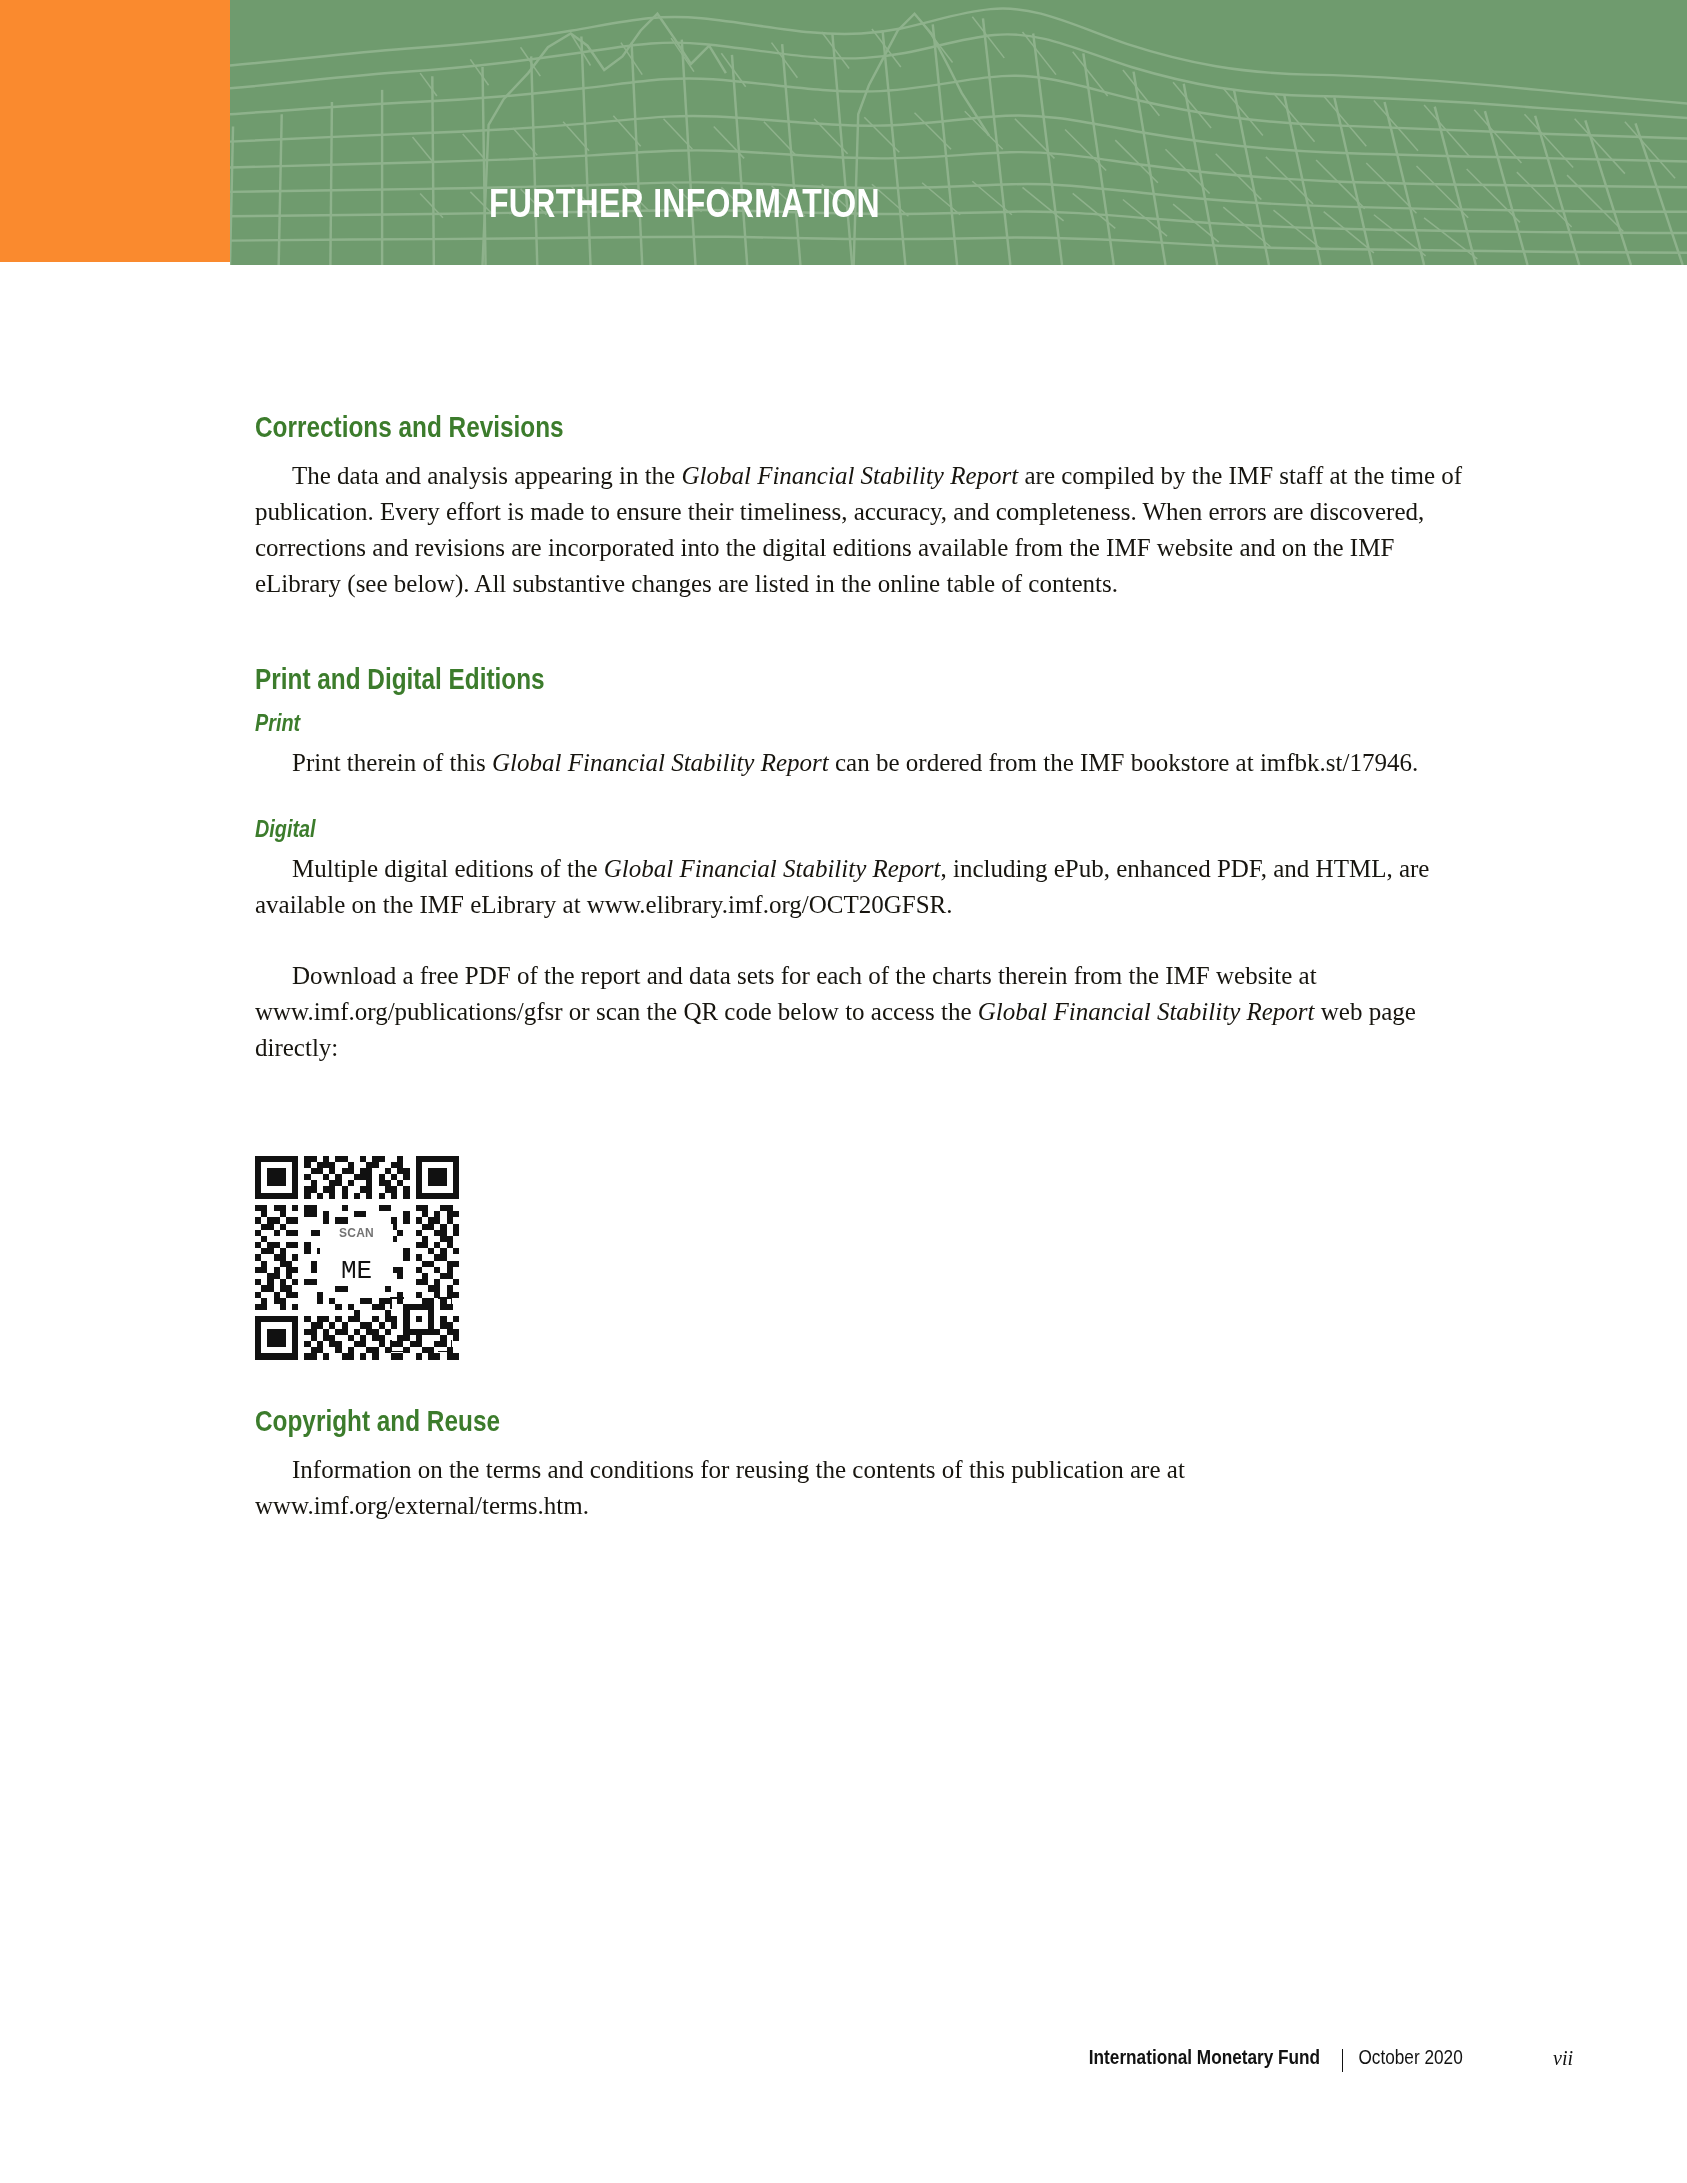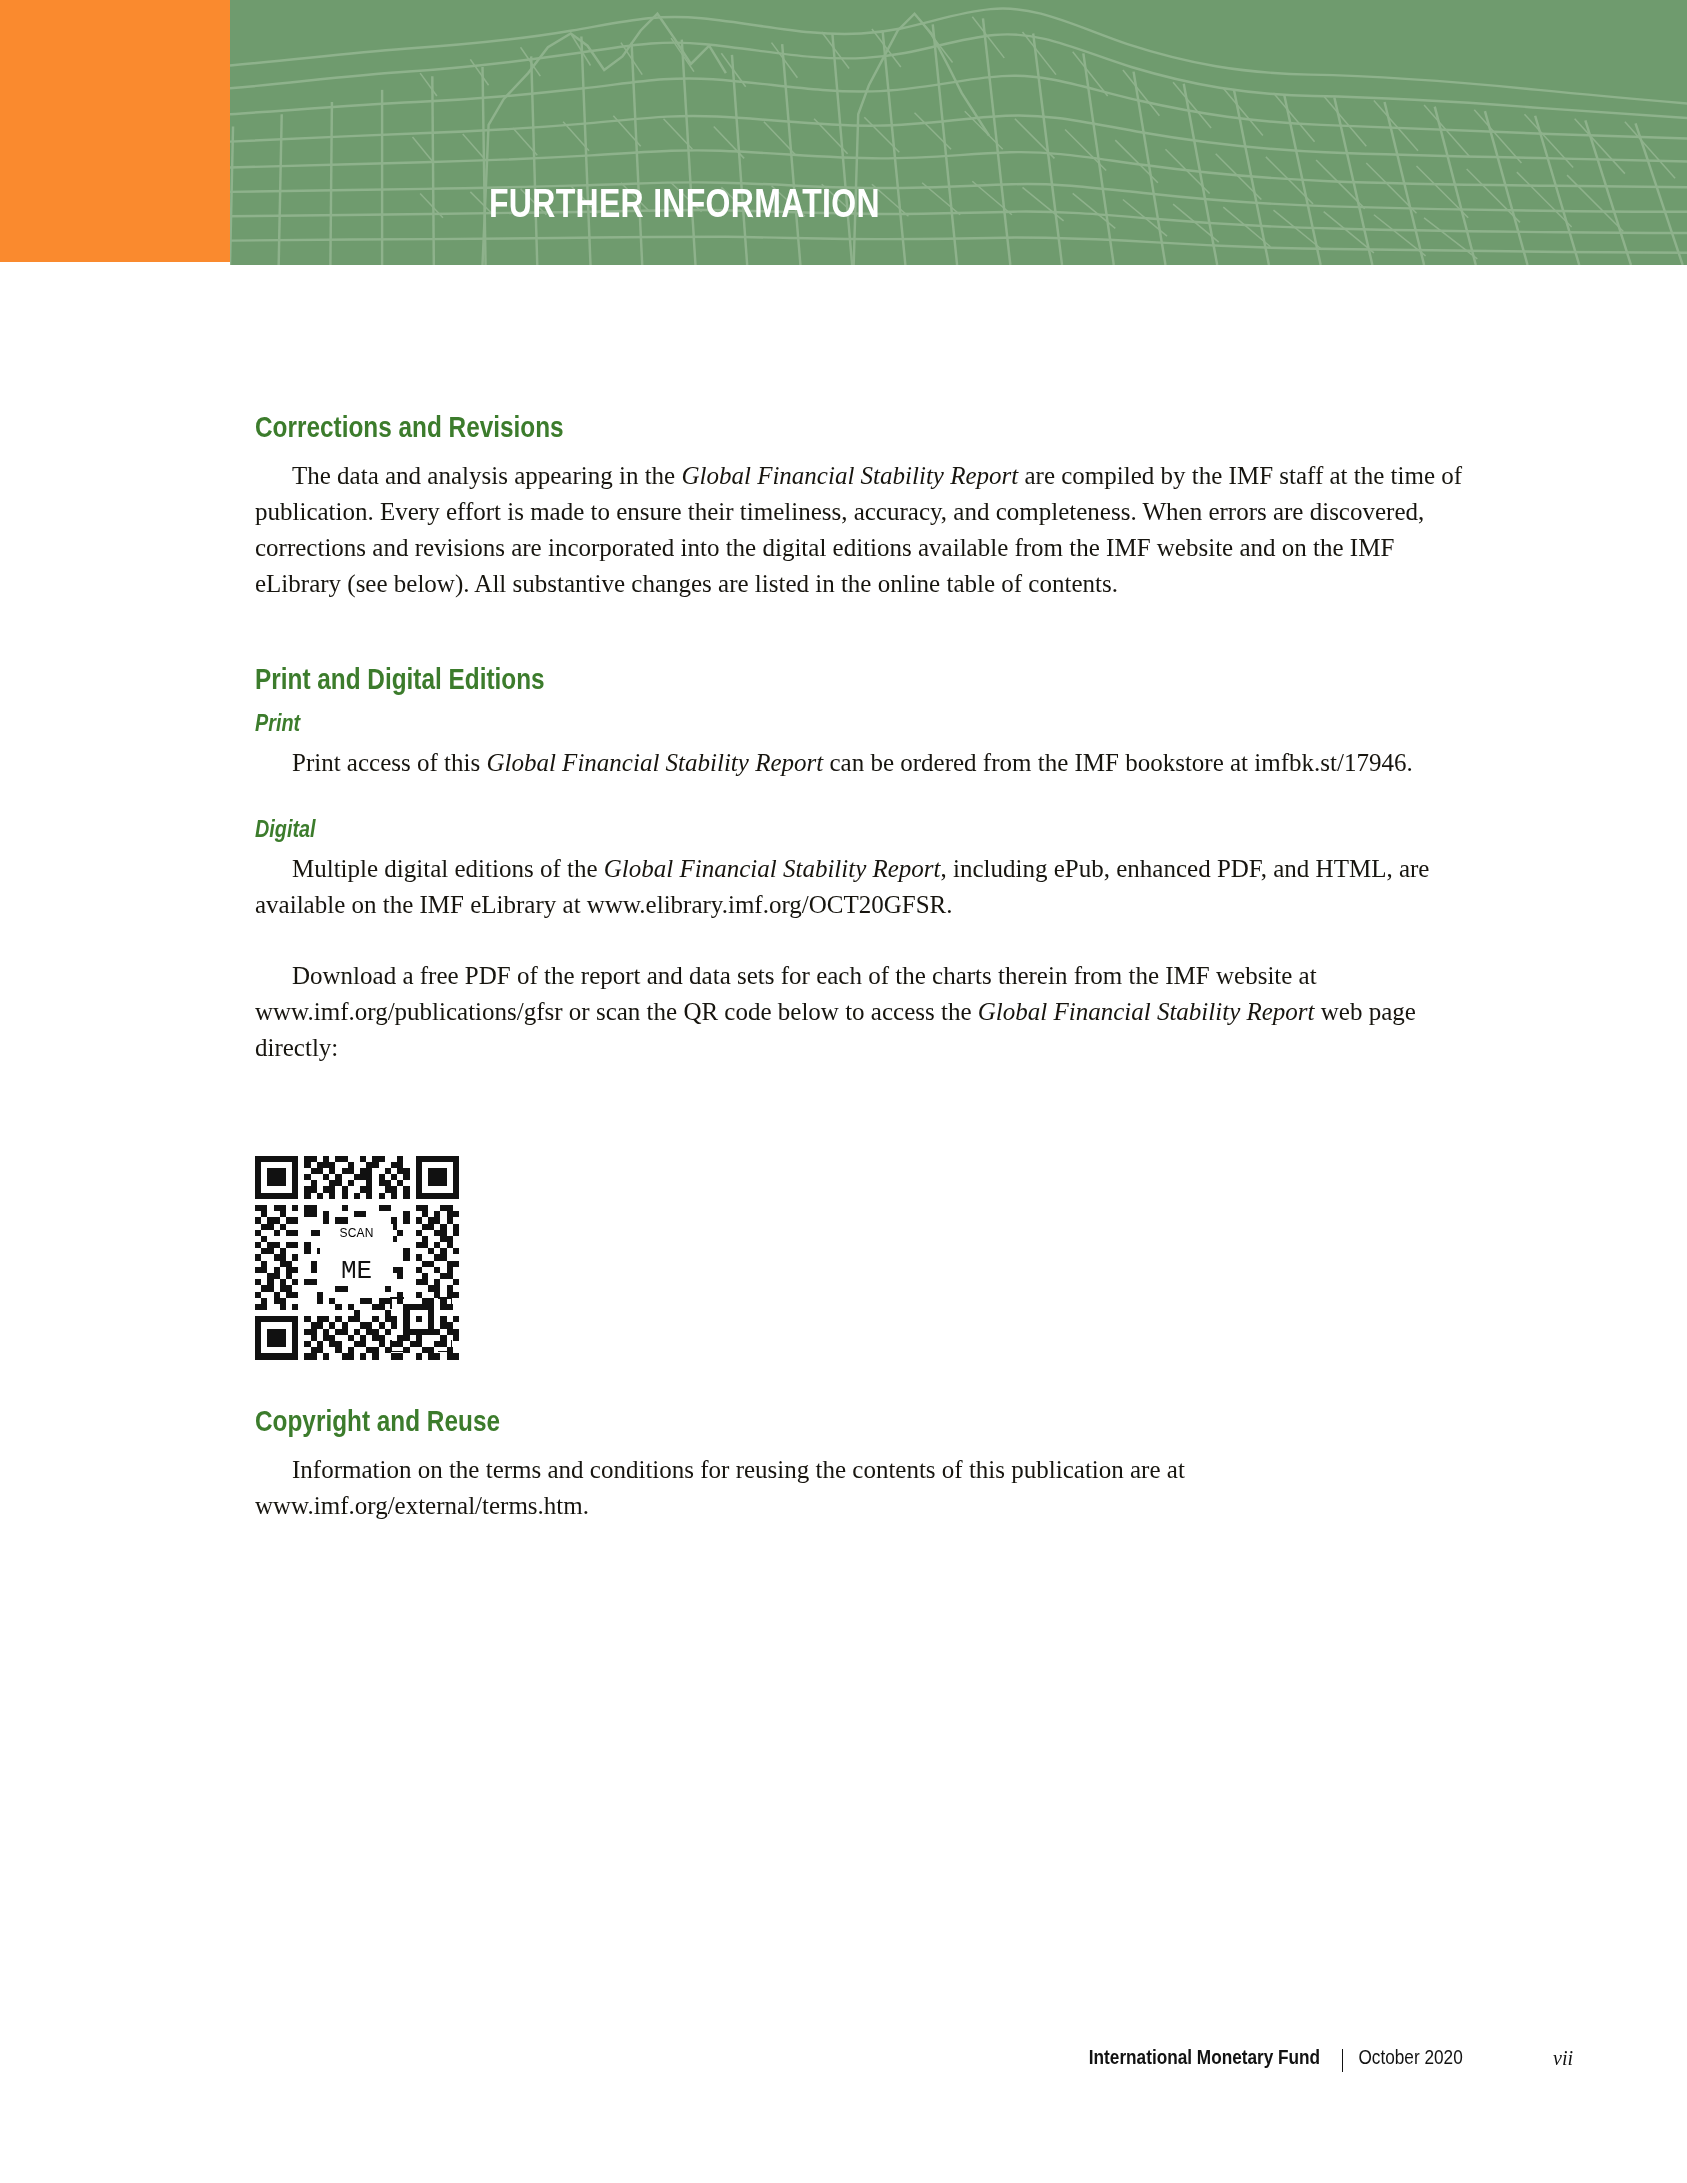--- a/index.html
+++ b/index.html
@@ -140,23 +140,23 @@
     box-sizing: border-box;
   }
   .qr-bracket span {
     position: absolute;
     background: #111111;
   }
   .qr-scan-text {
     position: relative;
     z-index: 3;
     font-family: "Liberation Sans", sans-serif;
-    font-weight: 400;
+    font-weight: 700;
     font-size: 12px;
-    color: #000000;
+    color: #737373;
     line-height: 1;
     letter-spacing: 0.2px;
   }
   .qr-me-text {
     position: relative;
     z-index: 3;
     font-family: Liberation Mono, monospace;
     font-weight: 400;
     font-size: 26px;
     color: #111111;
@@ -350,21 +350,21 @@
   <p class="body-text">
     <span>The data and analysis appearing in the </span><i>Global Financial Stability Report</i><span> are compiled by the IMF staff at the time of publication. Every effort is made to ensure their timeliness, accuracy, and completeness. When errors are discovered, corrections and revisions are incorporated into the digital editions available from the IMF website and on the IMF eLibrary (see below). All substantive changes are listed in the online table of contents.</span>
   </p>
 
   <div class="gap-sec"></div>
 
   <h2 class="section-heading">Print and Digital Editions</h2>
 
   <h3 class="sub-heading">Print</h3>
   <p class="body-text">
-    <span>Print access of this </span><i>Global Financial Stability Report</i><span> can be ordered from the IMF bookstore at imfbk.st/17946.</span>
+    <span>Print therein of this </span><i>Global Financial Stability Report</i><span> can be ordered from the IMF bookstore at imfbk.st/17946.</span>
   </p>
 
   <div class="gap-sub"></div>
 
   <h3 class="sub-heading">Digital</h3>
   <p class="body-text">
     <span>Multiple digital editions of the </span><i>Global Financial Stability Report</i><span>, including ePub, enhanced PDF, and HTML, are available on the IMF eLibrary at www.elibrary.imf.org/OCT20GFSR.</span>
   </p>
 
   <div class="gap-para"></div>

